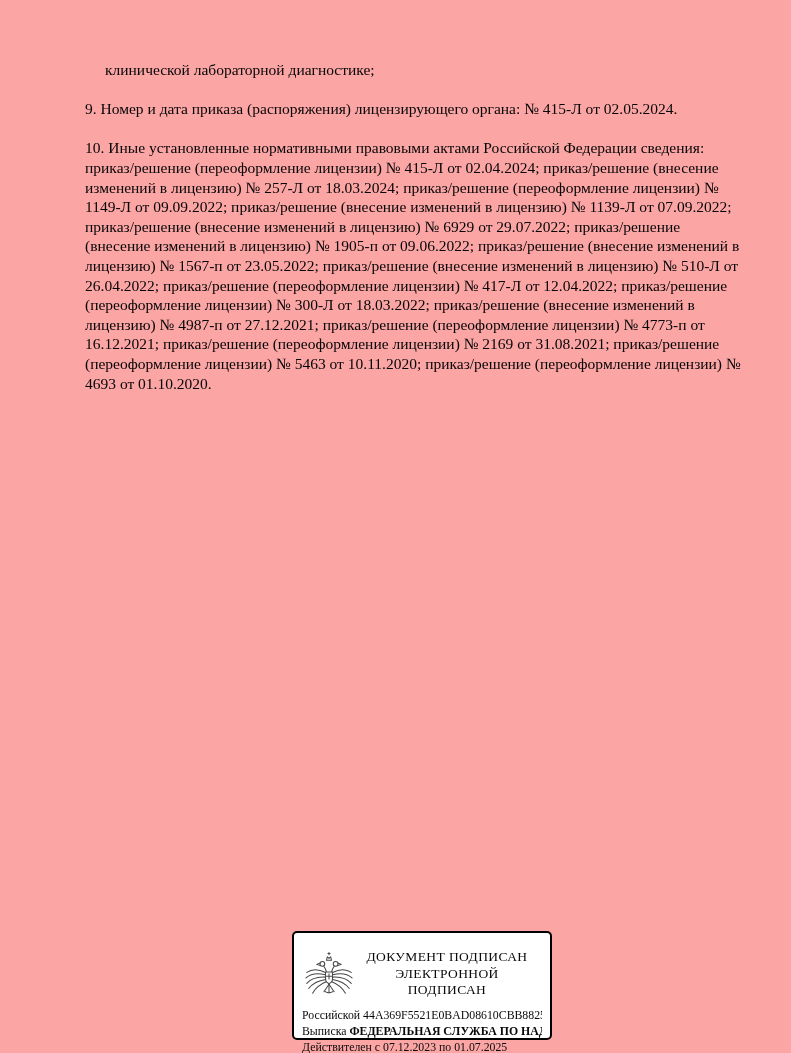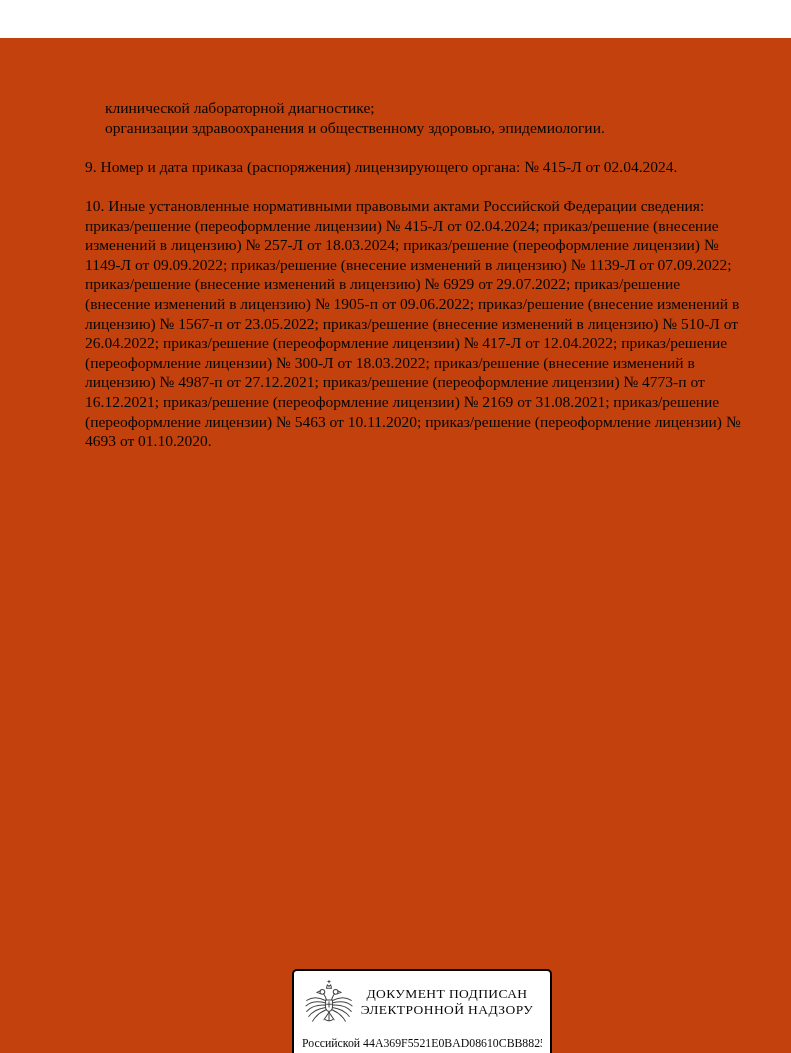--- a/index.html
+++ b/index.html
@@ -4,54 +4,53 @@
 <style>
   html,body{margin:0;padding:0;}
   body{
     width:791px;height:1053px;
     background:#ffffff;
     font-family:"Liberation Serif","DejaVu Serif",serif;
     color:#000;
     position:relative;
     overflow:hidden;
   }
-  .page{position:absolute;inset:0;background:#c2410c;margin-top:38px;}
+  .page{position:absolute;inset:0;background:#fca5a5;}
   .doc-text{
     position:absolute;left:85px;top:60px;width:664px;
     font-size:15.5px;line-height:19.6px;color:#050505;
     text-align:left;
   }
   .cont-line{padding-left:20px;}
   .para{margin:19.6px 0 0 0;}
   
   .stamp{
     position:absolute;left:292px;top:931px;width:260px;height:109px;
     border:2px solid #000;border-radius:5px;background:#fff;
-    box-sizing:border-box;padding:2px 8px 4px 8px;
+    box-sizing:border-box;padding:12px 8px 4px 8px;
   }
   .stamp-top{display:flex;align-items:center;height:58px;}
   .emblem{width:54px;height:56px;flex:none;display:flex;align-items:center;justify-content:center;}
   .stamp-title{
     flex:1;text-align:center;font-size:13.5px;line-height:16.5px;
     letter-spacing:0.4px;color:#0a0a0a;padding-right:4px;
   }
   .stamp-info{margin-top:5px;font-size:11.8px;line-height:15.8px;color:#0a0a0a;}
   .info-line{white-space:nowrap;overflow:hidden;}
   .b{font-weight:bold;}
 </style>
 </head>
 <body>
 
 <div class="page">
 
   <div class="doc-text">
     <div class="cont-line">клинической лабораторной диагностике;</div>
-    <div class="cont-line">организации здравоохранения и общественному здоровью, эпидемиологии.</div>
 
-    <p class="para">9. Номер и дата приказа (распоряжения) лицензирующего органа: № 415-Л от 02.04.2024.</p>
+    <p class="para">9. Номер и дата приказа (распоряжения) лицензирующего органа: № 415-Л от 02.05.2024.</p>
 
     <p class="para">10. Иные установленные нормативными правовыми актами Российской Федерации сведения: приказ/решение (переоформление лицензии) № 415-Л от 02.04.2024; приказ/решение (внесение изменений в лицензию) № 257-Л от 18.03.2024; приказ/решение (переоформление лицензии) № 1149-Л от 09.09.2022; приказ/решение (внесение изменений в лицензию) № 1139-Л от 07.09.2022; приказ/решение (внесение изменений в лицензию) № 6929 от 29.07.2022; приказ/решение (внесение изменений в лицензию) № 1905-п от 09.06.2022; приказ/решение (внесение изменений в лицензию) № 1567-п от 23.05.2022; приказ/решение (внесение изменений в лицензию) № 510-Л от 26.04.2022; приказ/решение (переоформление лицензии) № 417-Л от 12.04.2022; приказ/решение (переоформление лицензии) № 300-Л от 18.03.2022; приказ/решение (внесение изменений в лицензию) № 4987-п от 27.12.2021; приказ/решение (переоформление лицензии) № 4773-п от 16.12.2021; приказ/решение (переоформление лицензии) № 2169 от 31.08.2021; приказ/решение (переоформление лицензии) № 5463 от 10.11.2020; приказ/решение (переоформление лицензии) № 4693 от 01.10.2020.</p>
 
   </div>
 
   <div class="stamp">
     <div class="stamp-top">
       <div class="emblem">
         <svg width="50" height="54" viewBox="0 0 64 60">
           <g fill="none" stroke="#454545" stroke-width="1.3" stroke-linecap="round" stroke-linejoin="round">
@@ -84,21 +83,21 @@
 
             <path d="M32 43 v11"></path>
             <path d="M32 43 l-6.5 9.8"></path>
             <path d="M32 43 l6.5 9.8"></path>
             <path d="M27.2 52.5 q4.8 2.8 9.6 0"></path>
           </g>
         </svg>
       </div>
       <div class="stamp-title">
         <div>ДОКУМЕНТ ПОДПИСАН</div>
-        <div>ЭЛЕКТРОННОЙ НАДЗОРУ</div>
+        <div>ЭЛЕКТРОННОЙ ПОДПИСАН</div>
       </div>
     </div>
     <div class="stamp-info">
       <div class="info-line">
         <span>Российской</span>
         <span>44A369F5521E0BAD08610CBB88257ED3</span>
       </div>
       <div class="info-line">
         <span>Выписка</span>
         <span class="b">ФЕДЕРАЛЬНАЯ СЛУЖБА ПО НАДЗОРУ В СФ</span>

